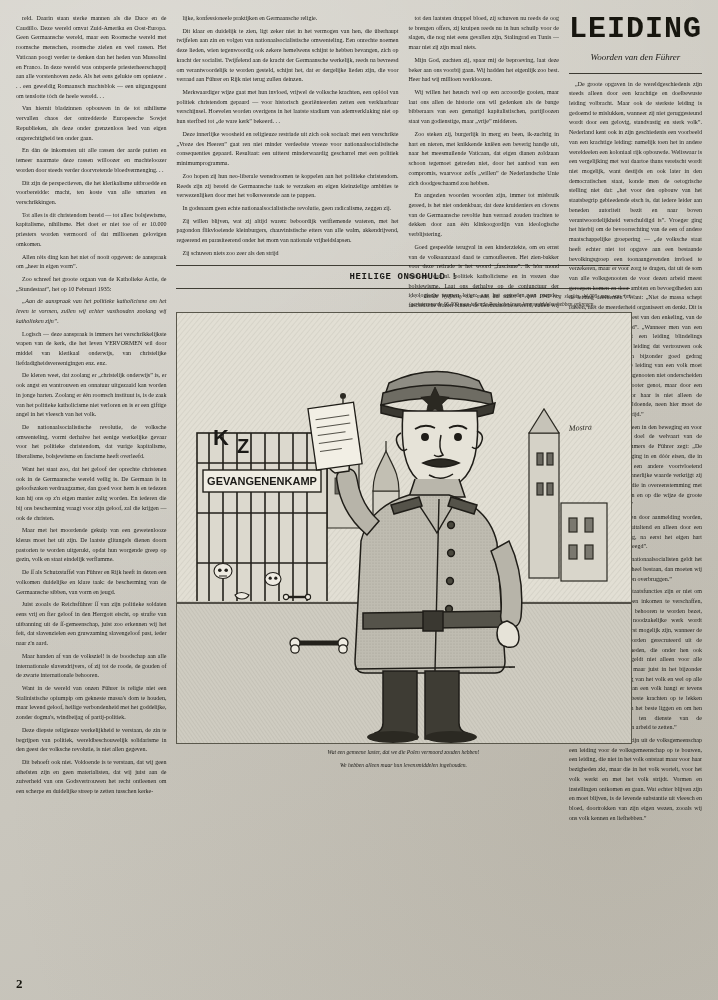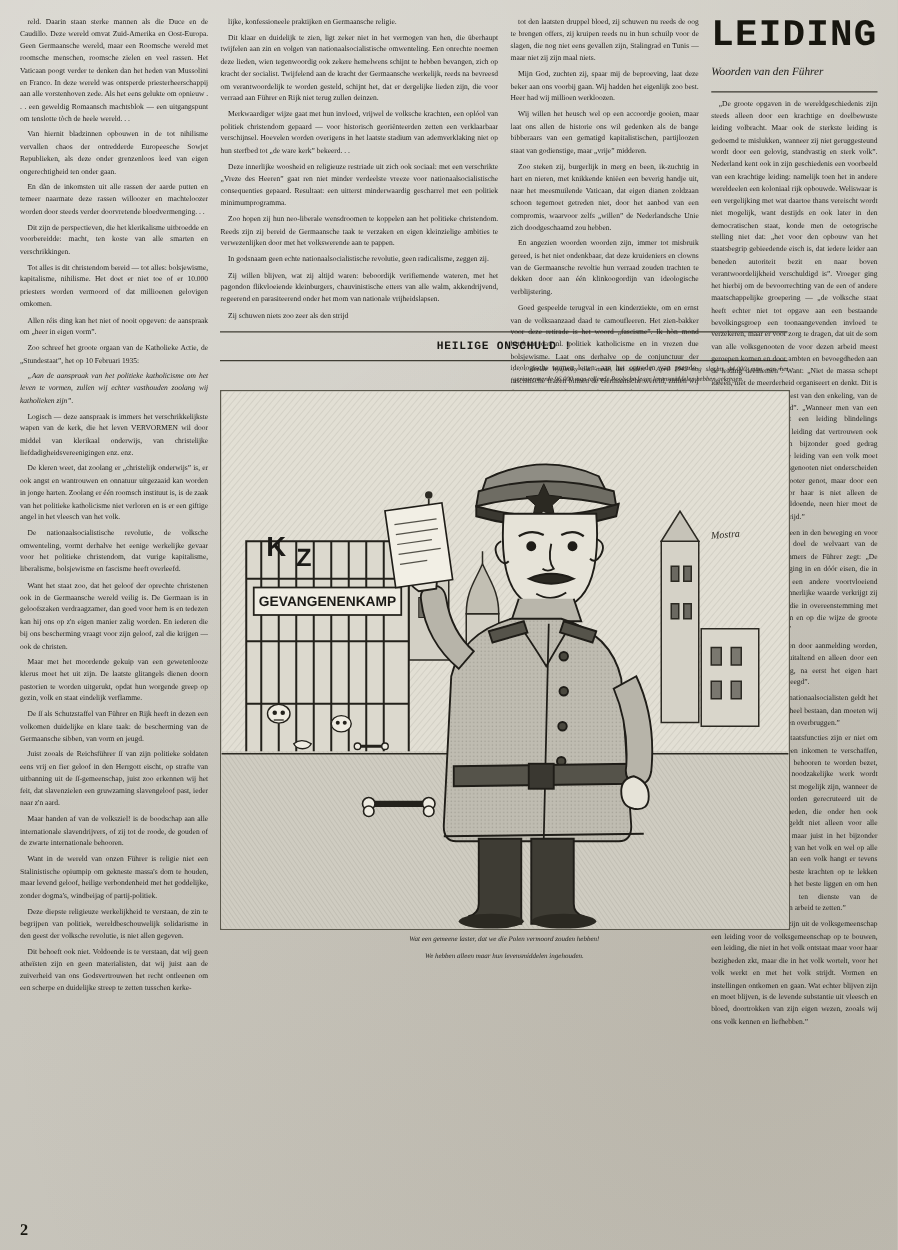--- a/index.html
+++ b/index.html
@@ -46,21 +46,21 @@
     font-family:Liberation Mono, monospace;
     font-size:30px;
     letter-spacing:1px;
     font-weight:700;
     text-align:center;
     color:#17160f;
     line-height:1;
     margin:0 0 6px 0;
   }
   .subhead{
-    text-align:left;
+    text-align:center;
     font-style:italic;
     font-size:9px;
     color:#1b1a17;
     margin:0 0 4px 0;
     padding-bottom:4px;
   }
   .rule{
     border-top:1px solid #3c3a32;
     margin:0 0 6px 0;
   }

